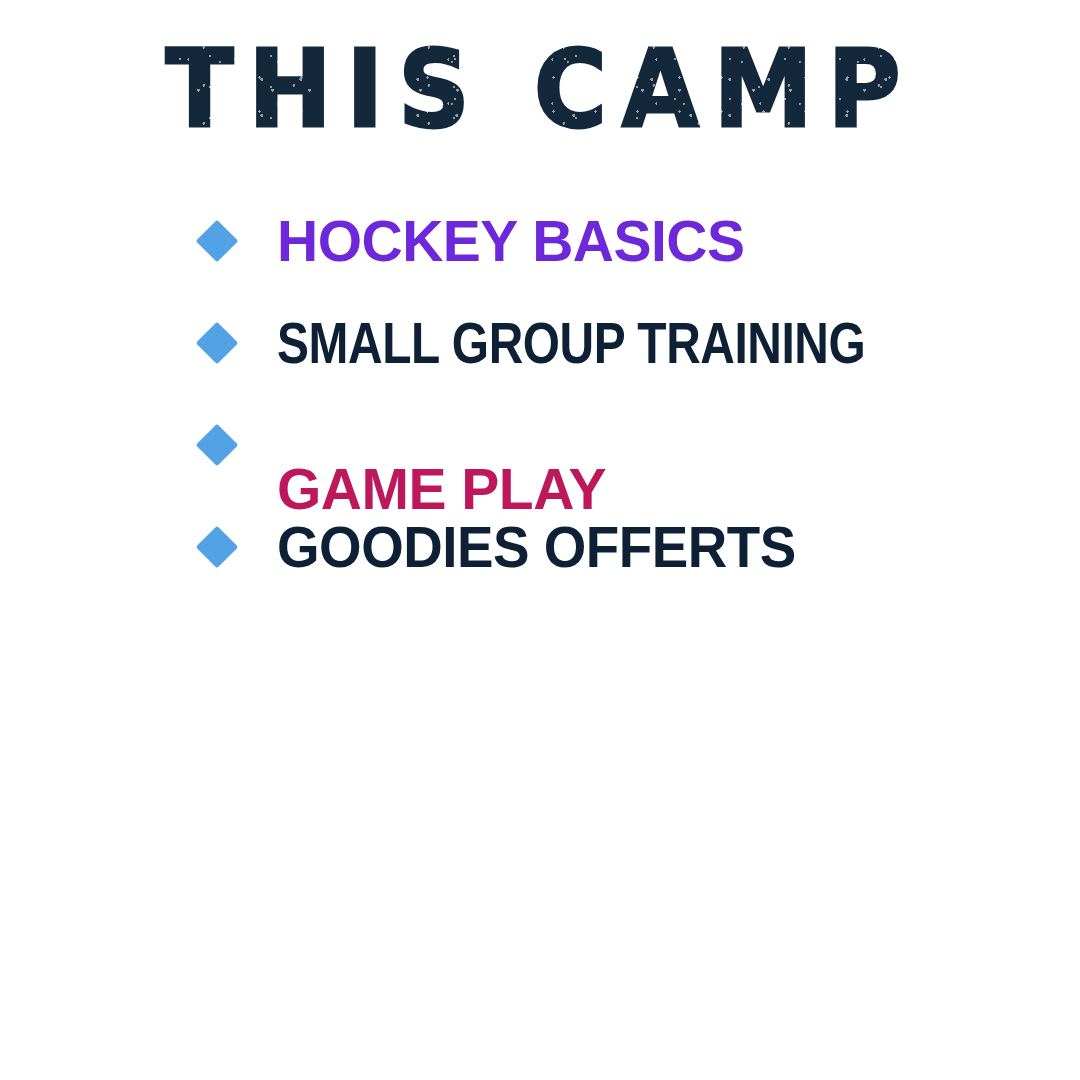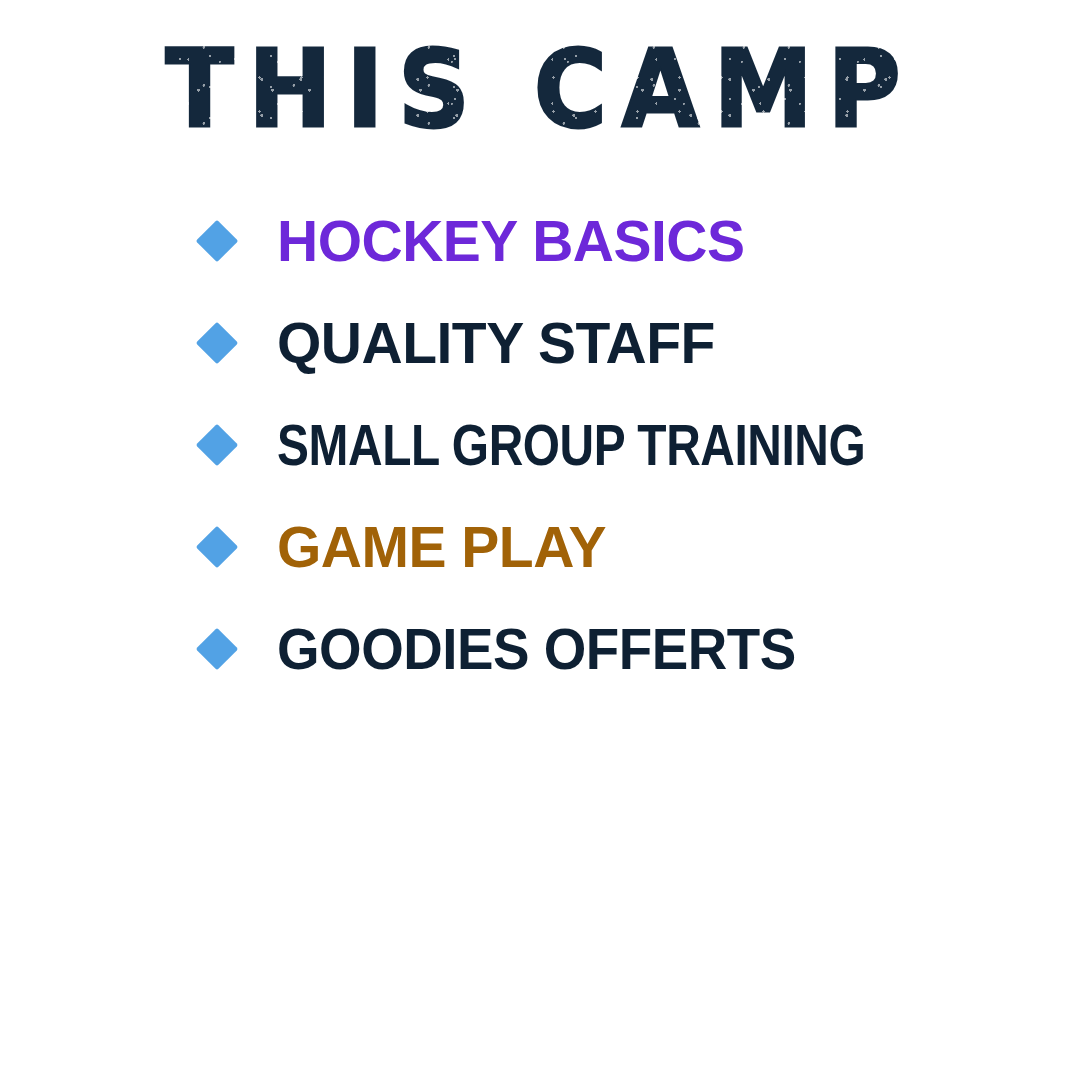--- a/index.html
+++ b/index.html
@@ -129,35 +129,31 @@
     <span class="speckle"></span>
   </div>
 
   <div class="list">
 
     <div class="row">
       <span class="bullet" style="background: rgb(82, 162, 229);"></span>
       <span class="row-label fit-0" style="color: #6d28d9;">HOCKEY BASICS</span>
     </div>
 
-    <div class="row">
-      <span class="bullet" style="background: rgb(82, 162, 229);"></span>
-      <span class="row-label fit-0" style="color: rgb(14, 32, 51);">QUALITY STAFF</span>
-    </div>
 
 
 
     <div class="row">
       <span class="bullet" style="background: rgb(82, 162, 229);"></span>
       <span class="row-label fit-3" style="color: rgb(14, 32, 51);">SMALL GROUP TRAINING</span>
     </div>
 
     <div class="row">
       <span class="bullet" style="background: rgb(82, 162, 229);"></span>
-      <span class="row-label fit-0" style="color: #a16207;">GAME PLAY</span>
+      <span class="row-label fit-0" style="color: #be185d; margin-top: 44px;">GAME PLAY</span>
     </div>
 
 
     <div class="row">
       <span class="bullet" style="background: rgb(82, 162, 229);"></span>
       <span class="row-label fit-1" style="color: rgb(14, 32, 51);">GOODIES OFFERTS</span>
     </div>
 
   </div>
 </div>

